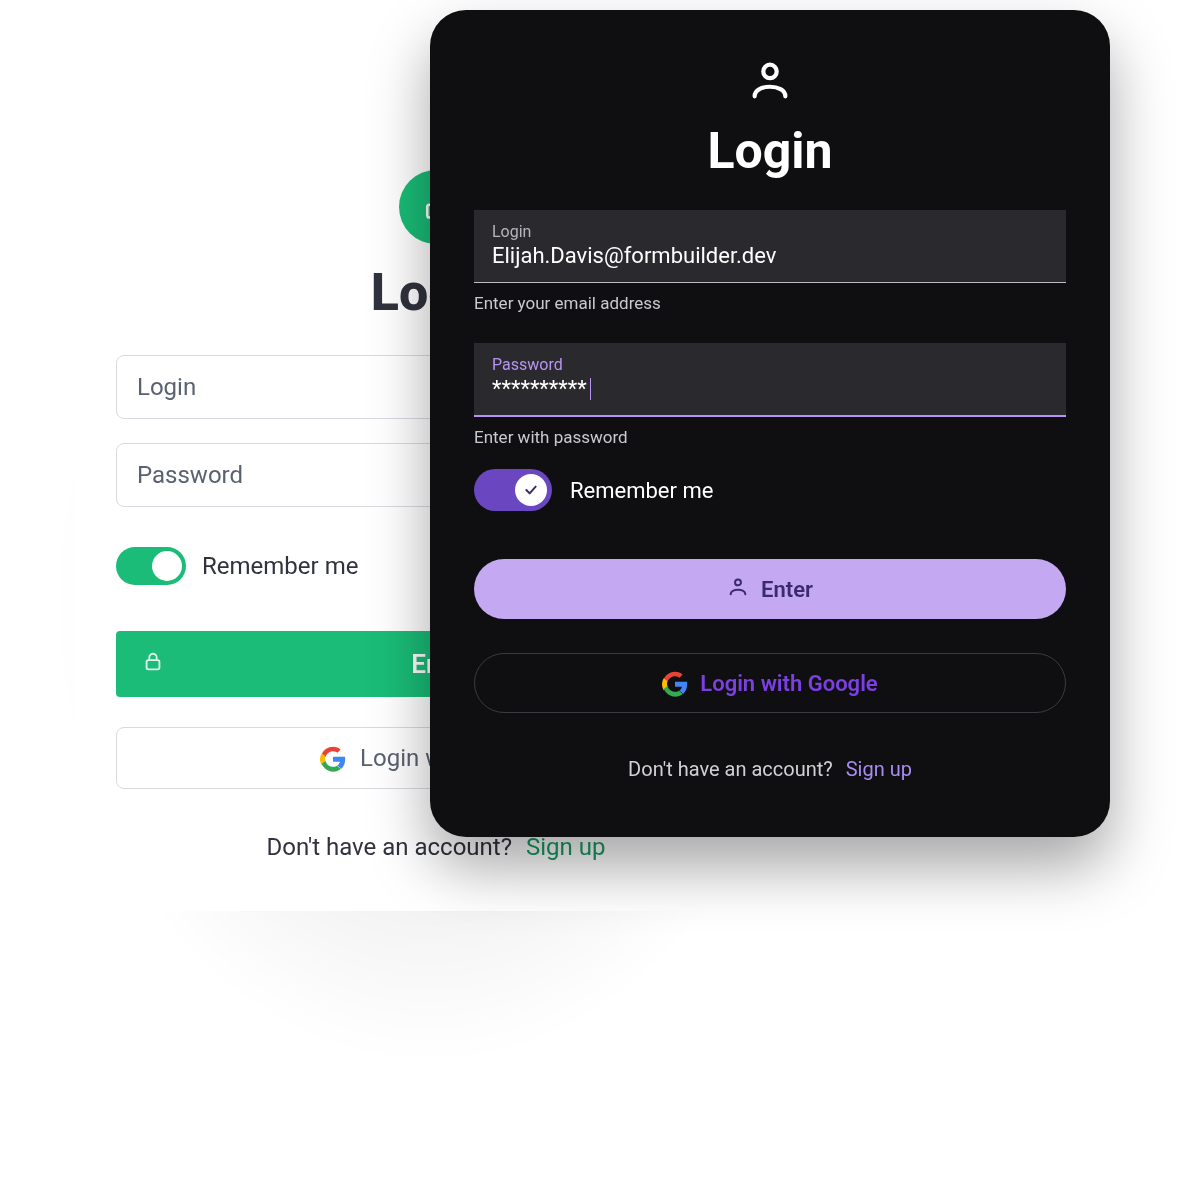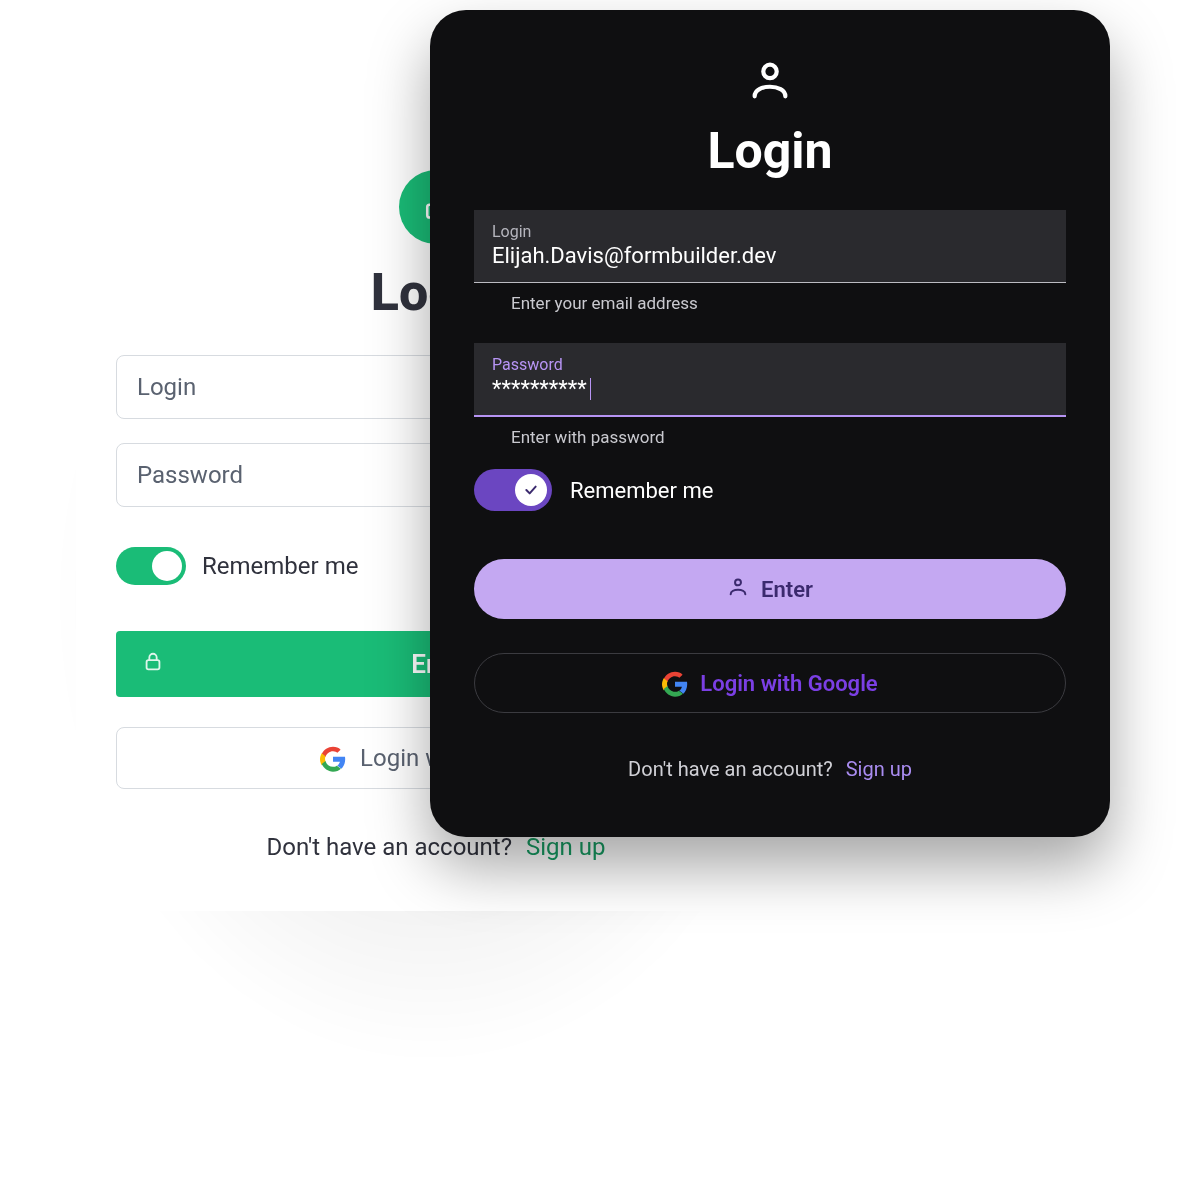--- a/index.html
+++ b/index.html
@@ -100,21 +100,21 @@
       border-bottom: 1px solid #bcbcc2;
       padding: 12px 18px 14px 18px;
     }
     .d-field.password { border-bottom: 2px solid #b794f4; }
     .d-label { font-size: 16px; color:#b5b5bd; }
     .d-field.password .d-label { color:#b794f4; }
     .d-value { font-size: 22px; color:#fff; margin-top: 2px; display:flex; align-items:center; }
     .d-value .caret {
       display:inline-block; width:1px; height:22px; background:#b794f4; margin-left:3px;
     }
-    .d-hint { font-size: 17px; color:#c9c9cf; margin-top: 10px; margin-left: 37px; }
+    .d-hint { font-size: 17px; color:#c9c9cf; margin-top: 10px; }
 
     .d-remember { margin-top: 22px; display:flex; align-items:center; gap:18px; }
     .d-toggle {
       width: 78px; height: 42px; border-radius: 21px;
       background:#6b46c1; position:relative;
     }
     .d-toggle .knob {
       position:absolute; right:5px; top:5px;
       width:32px; height:32px; border-radius:50%; background:#fff;
       display:flex; align-items:center; justify-content:center;

